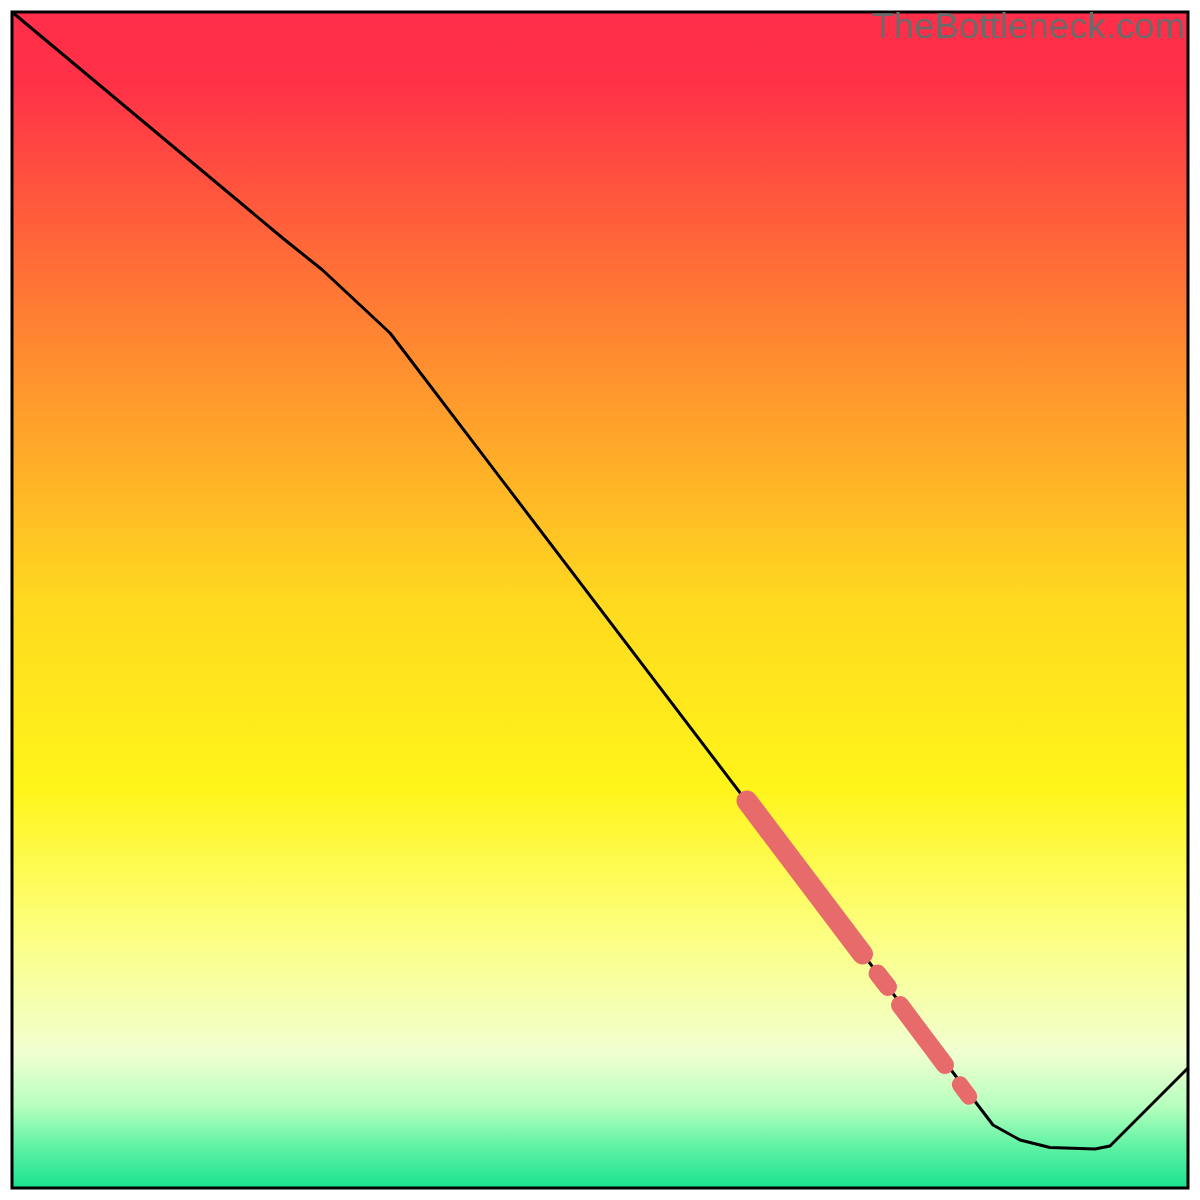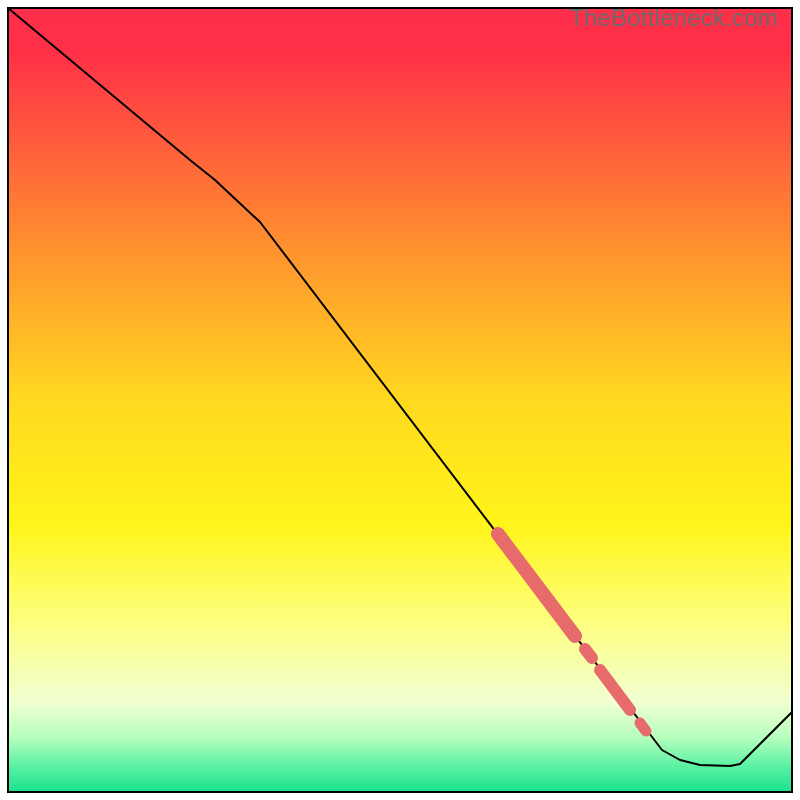--- a/index.html
+++ b/index.html
@@ -15,21 +15,21 @@
     position: relative;
     width: 800px;
     height: 800px;
   }
   svg {
     display: block;
   }
   .watermark {
     position: absolute;
     top: 4px;
-    right: 22px;
+    right: 10px;
     font-size: 24px;
     font-weight: 400;
     color: #6b6b6b;
     letter-spacing: 0.2px;
   }
 </style>
 </head>
 <body>
 
 <div class="chart-wrap">

